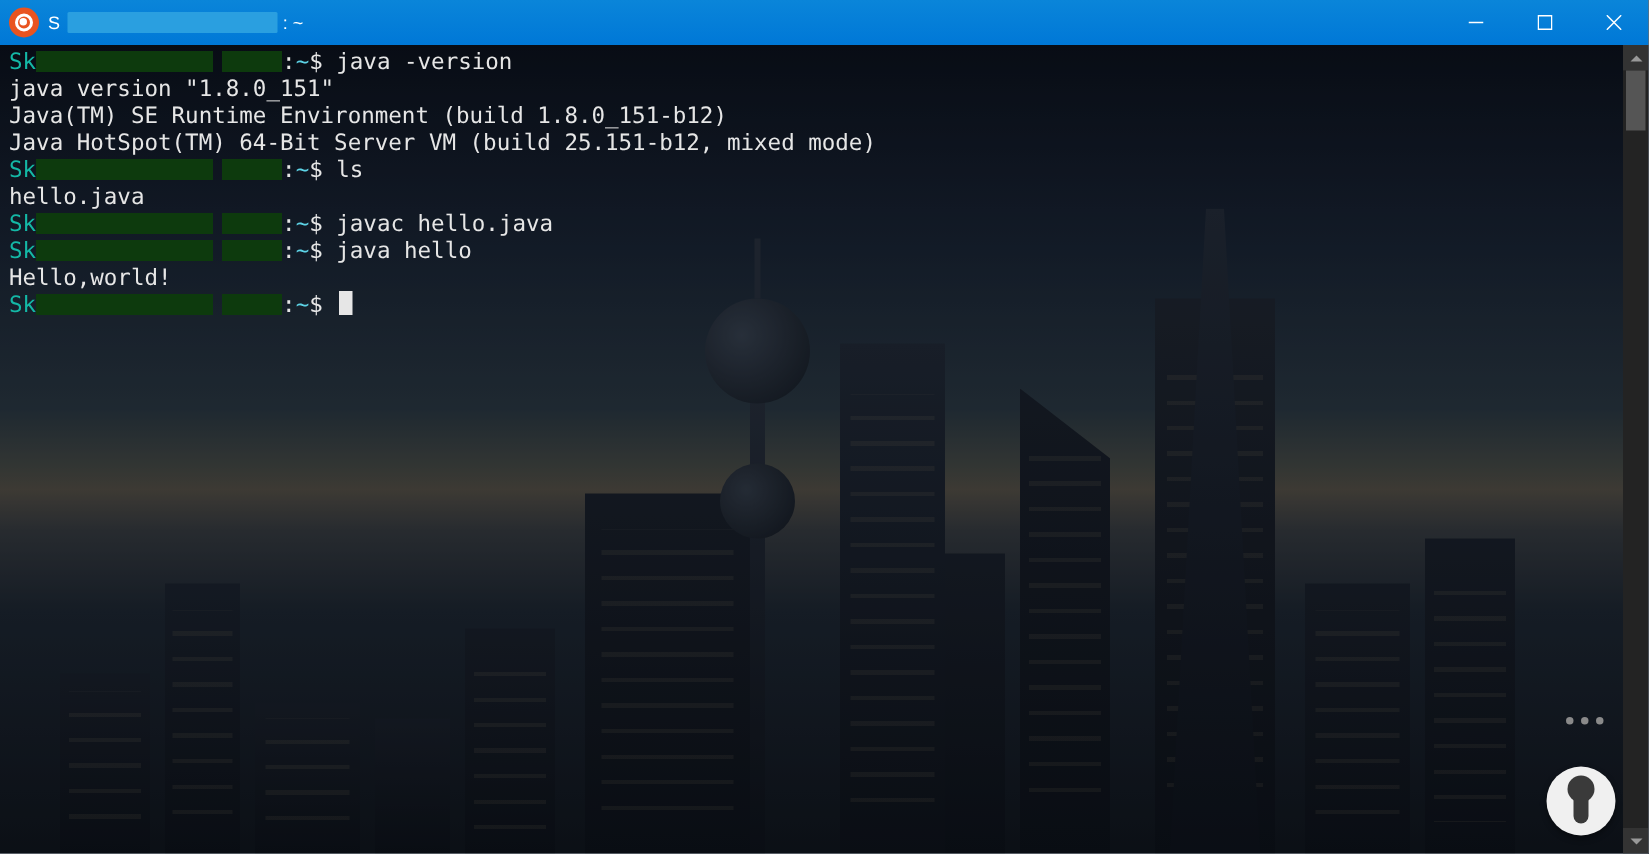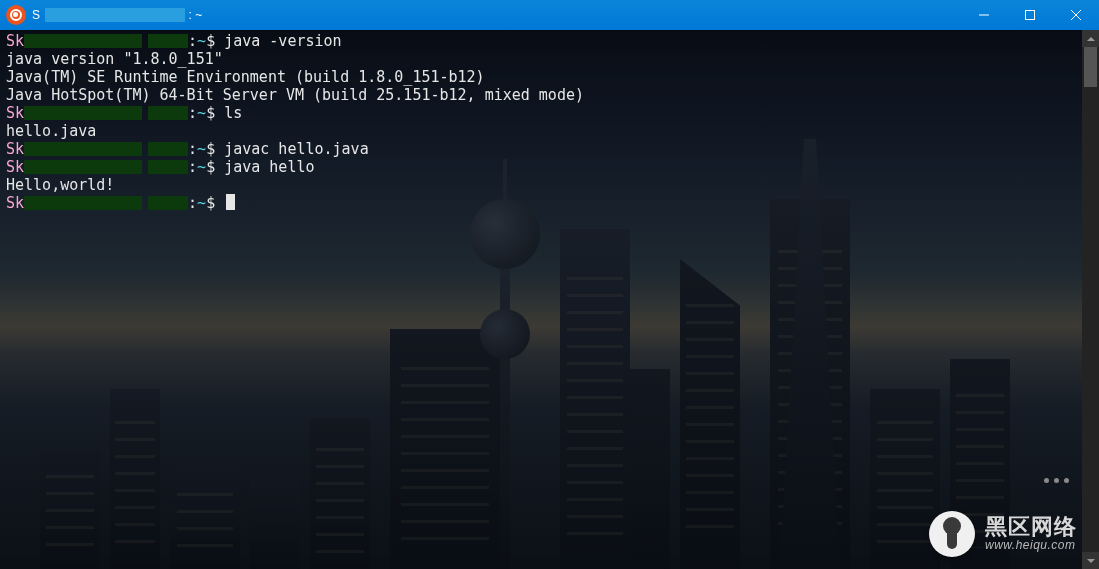--- a/index.html
+++ b/index.html
@@ -144,21 +144,21 @@
       position: absolute;
       inset: 0;
       padding: 2px 6px;
       font-family: "Consolas", "DejaVu Sans Mono", monospace;
       font-size: 15px;
       line-height: 18px;
       white-space: pre;
       color: #e6e6e6;
       background: rgba(5, 10, 18, 0.35);
     }
-    .terminal-content .g { color: #f9a8d4; }
+    .terminal-content .g { color: #14b8a6; }
     .terminal-content .c { color: #5dd3e6; }
     .terminal-content .w { color: #e6e6e6; }
     .redact {
       display: inline-block;
       height: 14px;
       background: #0d3a0d;
       vertical-align: -2px;
     }
     .redact.r1 { width: 118px; }
     .redact.r2 { width: 40px; }
@@ -335,20 +335,16 @@
     </div>
 
     <div class="dots">
       <span></span>
         <span></span>
         <span></span>
     </div>
 
     <div class="watermark">
       <div class="wm-icon"></div>
-      <div class="wm-text">
-        <div class="l1">黑区网络</div>
-        <div class="l2">www.heiqu.com</div>
-      </div>
     </div>
 
   </div>
 </div>
 
 </body></html>

